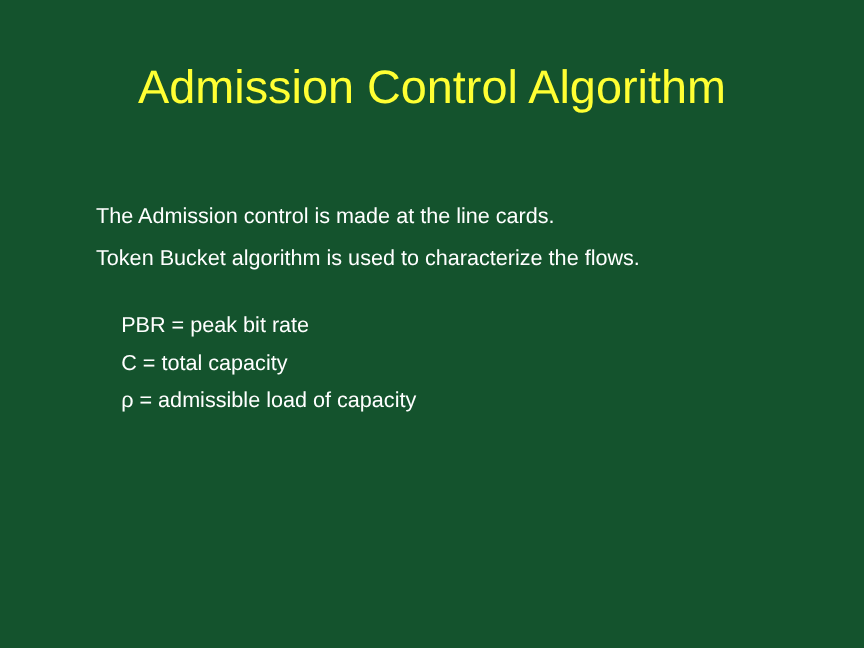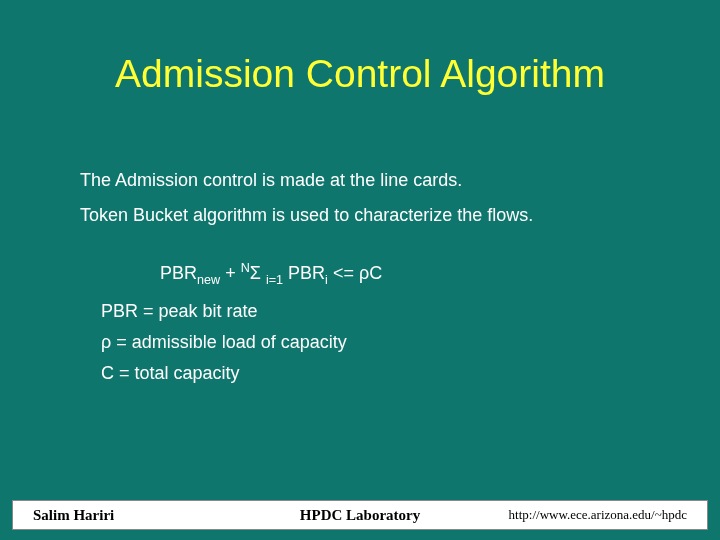--- a/index.html
+++ b/index.html
@@ -6,21 +6,21 @@
     margin: 0;
     padding: 0;
     width: 720px;
     height: 540px;
     overflow: hidden;
     font-family: Arial, Helvetica, sans-serif;
   }
   .slide {
     width: 720px;
     height: 540px;
-    background: #0f766e;
+    background: #14532d;
     position: relative;
     box-sizing: border-box;
   }
   .title {
     position: absolute;
     top: 52px;
     left: 0;
     width: 100%;
     text-align: center;
     color: #ffff33;
@@ -102,31 +102,23 @@
 
 <div class="slide">
 
   <div class="title">Admission Control Algorithm</div>
 
   <div class="body">
     <p>The Admission control is made at the line cards.</p>
     <p>Token Bucket algorithm is used to characterize the flows.</p>
     <div class="spacer"></div>
 
-    <div class="formula">
-      <span>PBR</span><span class="sub">new</span><span> + </span><span class="sup">N</span><span>Σ </span><span class="sub">i=1</span><span> </span><span>PBR</span><span class="sub">i</span><span> &lt;= ρC</span>
-    </div>
 
 
     <div class="defs">
       <div>PBR = peak bit rate</div>
+      <div>C = total capacity</div>
       <div>ρ = admissible load of capacity</div>
-      <div>C = total capacity</div>
     </div>
   </div>
 
-  <div class="footer">
-    <div class="footer-left">Salim  Hariri</div>
-    <div class="footer-center">HPDC Laboratory</div>
-    <div class="footer-right">http://www.ece.arizona.edu/~hpdc</div>
-  </div>
 
 </div>
 
 </body></html>

